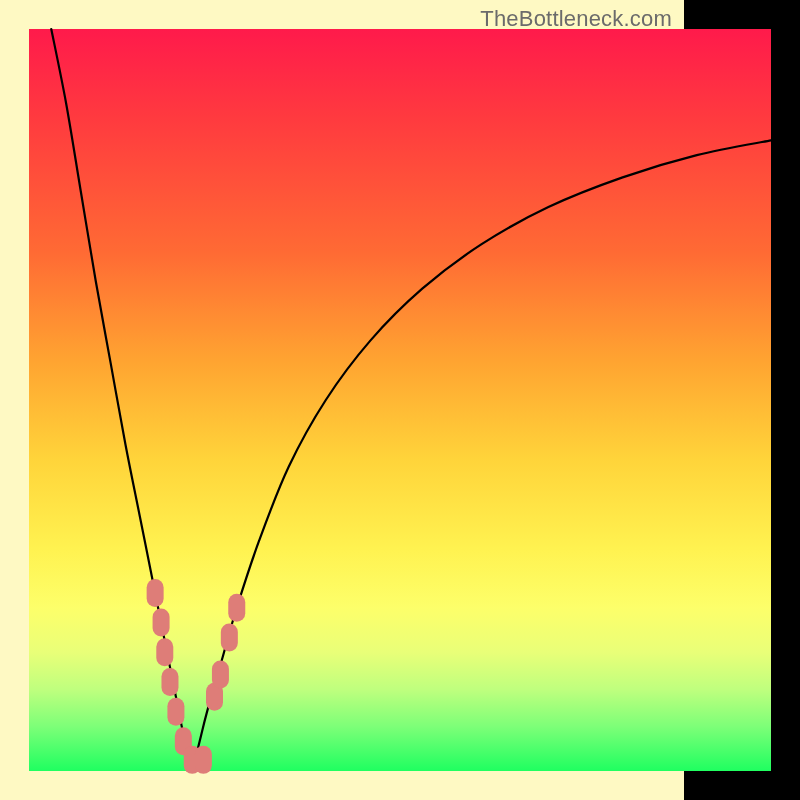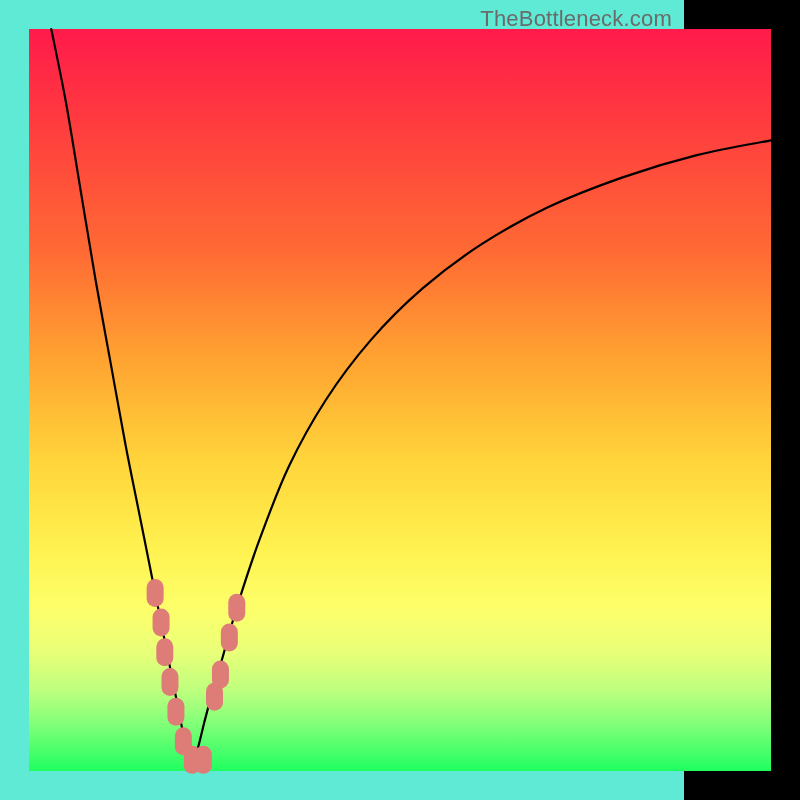--- a/index.html
+++ b/index.html
@@ -8,21 +8,21 @@
     width: 800px;
     height: 800px;
     overflow: hidden;
     background: #000;
     font-family: Arial, Helvetica, sans-serif;
   }
   .frame {
     position: relative;
     width: 684px;
     height: 800px;
-    background: #5eead4;
+    background: #fef9c3;
   }
   .plot {
     position: absolute;
     left: 29px;
     top: 29px;
     width: 742px;
     height: 742px;
     
     background: linear-gradient(to bottom,
       #ff1a4b 0%,

